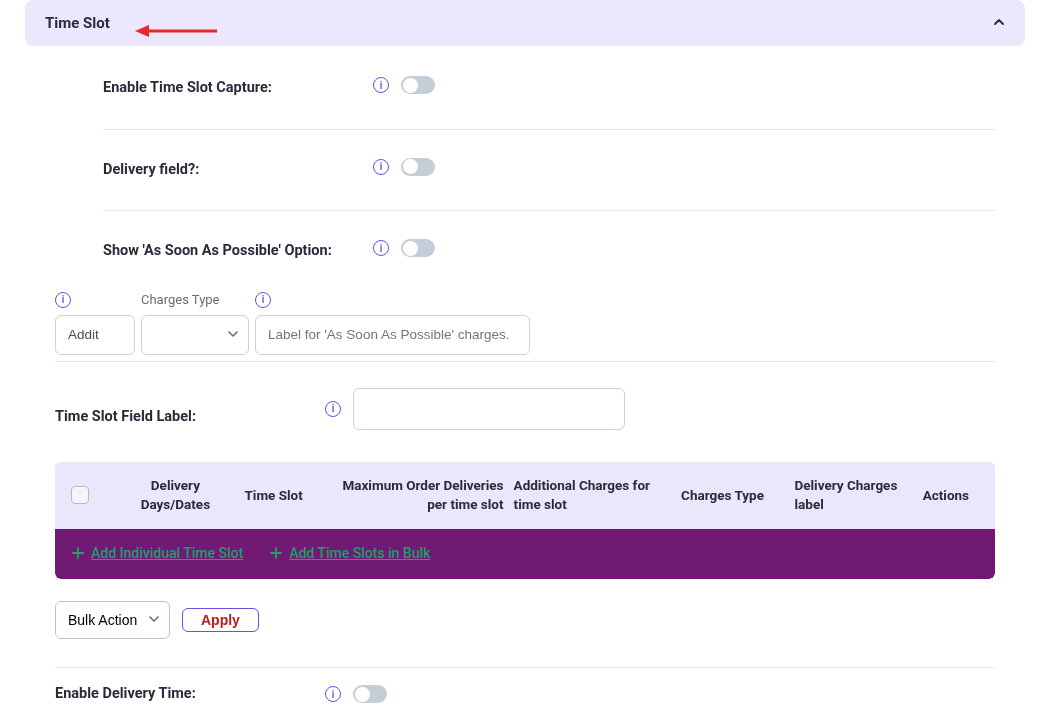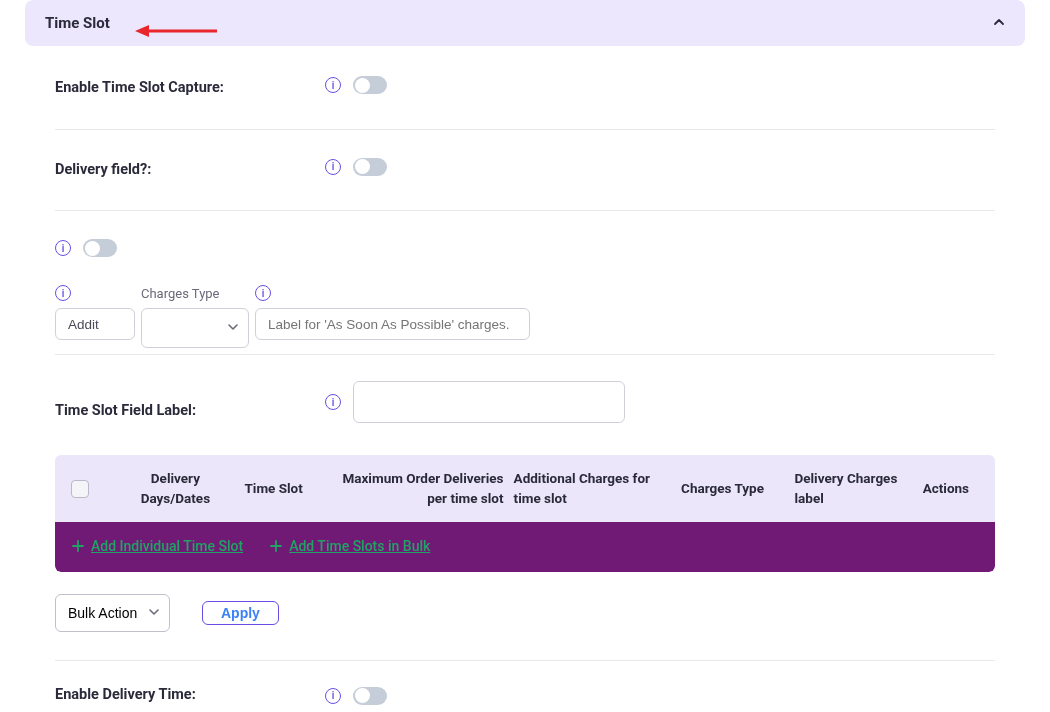--- a/index.html
+++ b/index.html
@@ -44,20 +44,21 @@
     .panel-body {
       padding: 30px 0 0 0;
       margin: 0 30px;
     }
     .setting-row {
       display: flex;
       align-items: flex-start;
       padding: 0 0 28px 0;
       border-bottom: 1px solid #e8e8ec;
       margin-bottom: 28px;
+      margin-left: 48px;
     }
     .setting-row.no-border {
       border-bottom: none;
       margin-bottom: 12px;
       padding-bottom: 14px;
     }
     .setting-label {
       width: 270px;
       font-weight: 700;
       font-size: 14.5px;
@@ -123,21 +124,21 @@
       font-size: 13px;
       color: #6a6a7a;
     }
     .text-input {
       border: 1px solid #d0d0d8;
       border-radius: 6px;
       padding: 10px 12px;
       font-size: 13.5px;
       color: #4a4a5a;
       background: #fff;
-      height: 32px;
+      height: 40px;
     }
     .text-input.small {
       width: 80px;
     }
     .select-input {
       border: 1px solid #d0d0d8;
       border-radius: 6px;
       padding: 9px 28px 9px 12px;
       font-size: 13.5px;
       background: #fff;
@@ -231,38 +232,38 @@
       display: inline-flex;
       align-items: center;
       justify-content: center;
       color: #1fa463;
       font-weight: 700;
       text-decoration: none;
     }
     .bulk-row {
       display: flex;
       align-items: center;
-      gap: 32px;
-      margin: 22px 0 22px 0;
+      gap: 12px;
+      margin: 22px 0 14px 0;
       padding-bottom: 28px;
       border-bottom: 1px solid #e8e8ec;
     }
     .bulk-select {
       border: 1px solid #c0c0cc;
       border-radius: 6px;
       padding: 9px 30px 9px 12px;
       font-size: 14px;
       background: #fff;
       height: 38px;
       appearance: none;
     }
     .apply-btn {
       border: 1.5px solid #6b4de6;
       background: #fff;
-      color: #3b82f6;
+      color: #b91c1c;
       font-weight: 600;
       padding: 3px 18px;
       border-radius: 6px;
       font-size: 14px;
       cursor: pointer;
     }
     .last-row {
       display: flex;
       align-items: center;
     }
@@ -298,20 +299,21 @@
         <div class="setting-label">Delivery field?:</div>
         <div class="setting-controls">
           <span class="info-icon">i</span>
           <div class="toggle">
               <div class="toggle-knob"></div>
             </div>
         </div>
       </div>
 
       <div class="setting-row no-border">
+        <div class="setting-label">Show 'As Soon As Possible' Option:</div>
         <div class="setting-controls">
           <span class="info-icon">i</span>
           <div class="toggle">
               <div class="toggle-knob"></div>
             </div>
         </div>
       </div>
 
       <div class="inputs-row">
         <div class="col-block">

